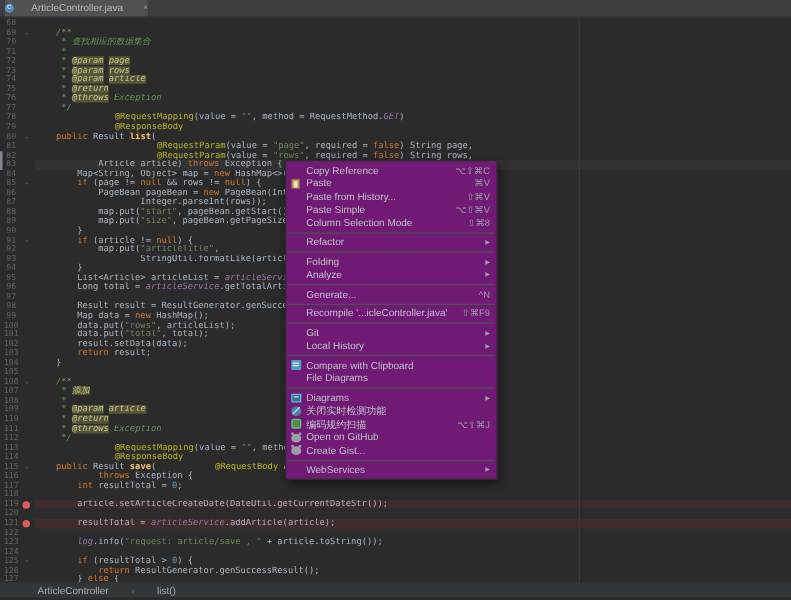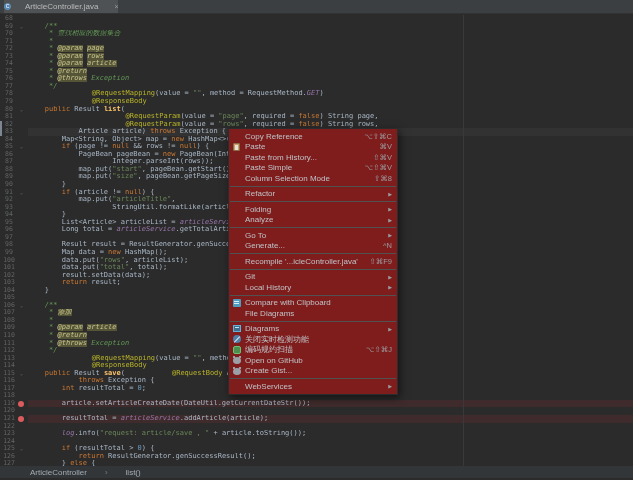--- a/index.html
+++ b/index.html
@@ -30,21 +30,21 @@
   .t-n{color:#6897bb;}
   .t-d{color:#629755;font-style:italic;}
   .t-g{color:#c5c58f;background:#565436;font-style:italic;}
   .t-f{color:#9876aa;font-style:italic;}
   .t-c{color:#9876aa;font-style:italic;}
   .t-y{color:#ffc66b;font-weight:bold;}
   .t-p{color:#a9b7c6;}
   .marginguide{position:absolute;left:463px;top:15px;width:1px;height:453px;background:#393939;}
   .leftmark{position:absolute;left:0;top:121px;width:2px;height:15px;background:#7c8793;}
   
-  .menu{position:absolute;left:228px;top:128px;width:170px;background:#7f1d1d;
+  .menu{position:absolute;left:228px;top:128px;width:170px;background:#701a75;
         border:1px solid #2a2c2d;box-shadow:2px 3px 8px rgba(0,0,0,.55);padding:2px 0;z-index:10;}
   .mitem{display:flex;align-items:center;height:10.5px;padding:0 5px 0 4px;font-size:8px;color:#bfc3c7;}
   .micon{width:12px;flex:none;display:flex;align-items:center;justify-content:flex-start;}
   .mlabel{flex:1;white-space:nowrap;overflow:hidden;}
   .mshort{color:#9a9ea2;margin-left:8px;font-size:7.5px;}
   .marrow{color:#9a9ea2;font-size:5px;margin-left:8px;}
   .msep{height:1px;background:#515151;margin:2px 1px;}
   
   .i-paste{width:7px;height:8px;background:#c9a06a;border:1px solid #8a6d44;border-radius:1px;position:relative;}
   .i-paste:before{content:"";position:absolute;left:1px;top:1px;width:3px;height:5px;background:#e8e2d5;}
@@ -182,25 +182,20 @@
         <span class="marrow">▶</span>
       </div>
       <div class="mitem">
         <span class="micon"></span>
         <span class="mlabel">Analyze</span>
         <span class="marrow">▶</span>
       </div>
       <div class="msep"></div>
       <div class="mitem">
         <span class="micon"></span>
-        <span class="mlabel">Go To</span>
-        <span class="marrow">▶</span>
-      </div>
-      <div class="mitem">
-        <span class="micon"></span>
         <span class="mlabel">Generate...</span>
         <span class="mshort">^N</span>
       </div>
       <div class="msep"></div>
       <div class="mitem">
         <span class="micon"></span>
         <span class="mlabel">Recompile '...icleController.java'</span>
         <span class="mshort">⇧⌘F9</span>
       </div>
       <div class="msep"></div>

